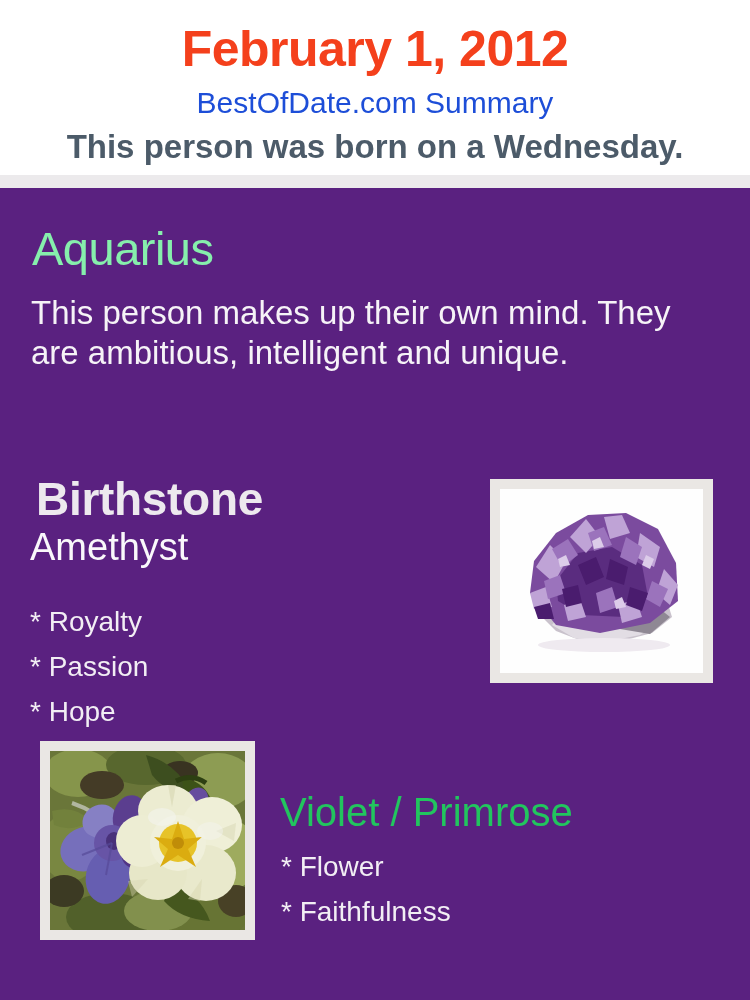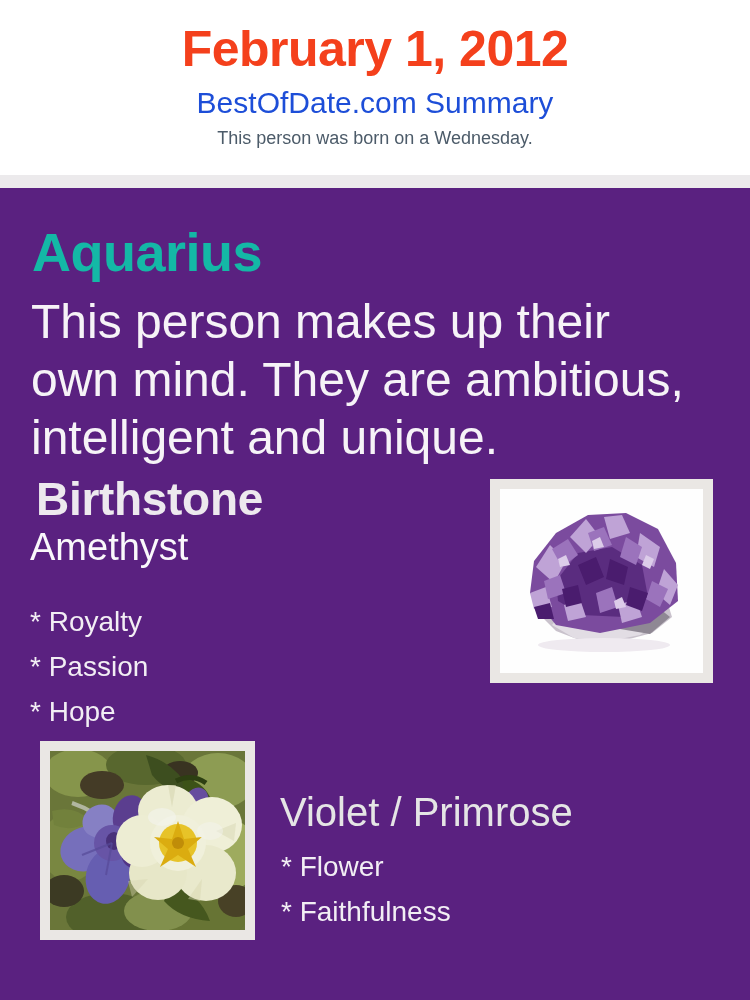--- a/index.html
+++ b/index.html
@@ -20,41 +20,41 @@
     position:absolute; left:0; top:22px; width:750px;
     font-size:50px; font-weight:700; color:#F4401C;
     letter-spacing:-0.5px; line-height:1.08;
   }
   .site-summary {
     position:absolute; left:0; top:86px; width:750px;
     font-size:30px; font-weight:400; color:#1d4ed8; line-height:1.1;
   }
   .born-line {
     position:absolute; left:0; top:129px; width:750px;
-    font-size:18px; font-weight:400; color:#4C5B69; line-height:1.1;
+    font-size:33px; font-weight:700; color:#4C5B69; line-height:1.1;
   }
   .divider-band {
     position:absolute; left:0; top:175px; width:750px; height:13px;
     background:#ECEAEC;
   }
 
   
   .body-panel {
     position:absolute; left:0; top:188px; width:750px; height:812px;
     background:#5A2180;
   }
 
   .sign-name {
     position:absolute; left:32px; top:37px;
-    font-size:54px; font-weight:700; color:#14b8a6;
+    font-size:47px; font-weight:400; color:#86efac;
     letter-spacing:-0.5px; line-height:1;
   }
   .sign-desc {
     position:absolute; left:31px; top:105px; width:660px;
-    font-size:48px; font-weight:400; color:#F6F3F7;
+    font-size:33px; font-weight:400; color:#F6F3F7;
     line-height:1.21;
   }
 
   
   .stone-head {
     position:absolute; left:36px; top:288px;
     font-size:46px; font-weight:700; color:#EDE9EE;
     letter-spacing:-0.3px; line-height:1;
   }
   .stone-name {
@@ -85,21 +85,21 @@
   .amethyst-bg { width:100%; height:100%; background:#FEFEFE; position:relative; }
 
   
   .flower-head {
     position:absolute; left:282px; top:548px;
     font-size:48px; font-weight:700; color:#EDE9EE;
     letter-spacing:-0.3px; line-height:1;
   }
   .flower-name {
     position:absolute; left:280px; top:604px;
-    font-size:40px; font-weight:400; color:#e5e5e5; line-height:1;
+    font-size:40px; font-weight:400; color:#22c55e; line-height:1;
   }
   .flower-traits {
     position:absolute; left:281px; top:665px; width:430px;
     list-style:none;
   }
   .flower-traits li {
     font-size:28px; font-weight:400; color:#F2EEF4;
     line-height:1; margin-bottom:17px; white-space:nowrap;
   }
 </style>

